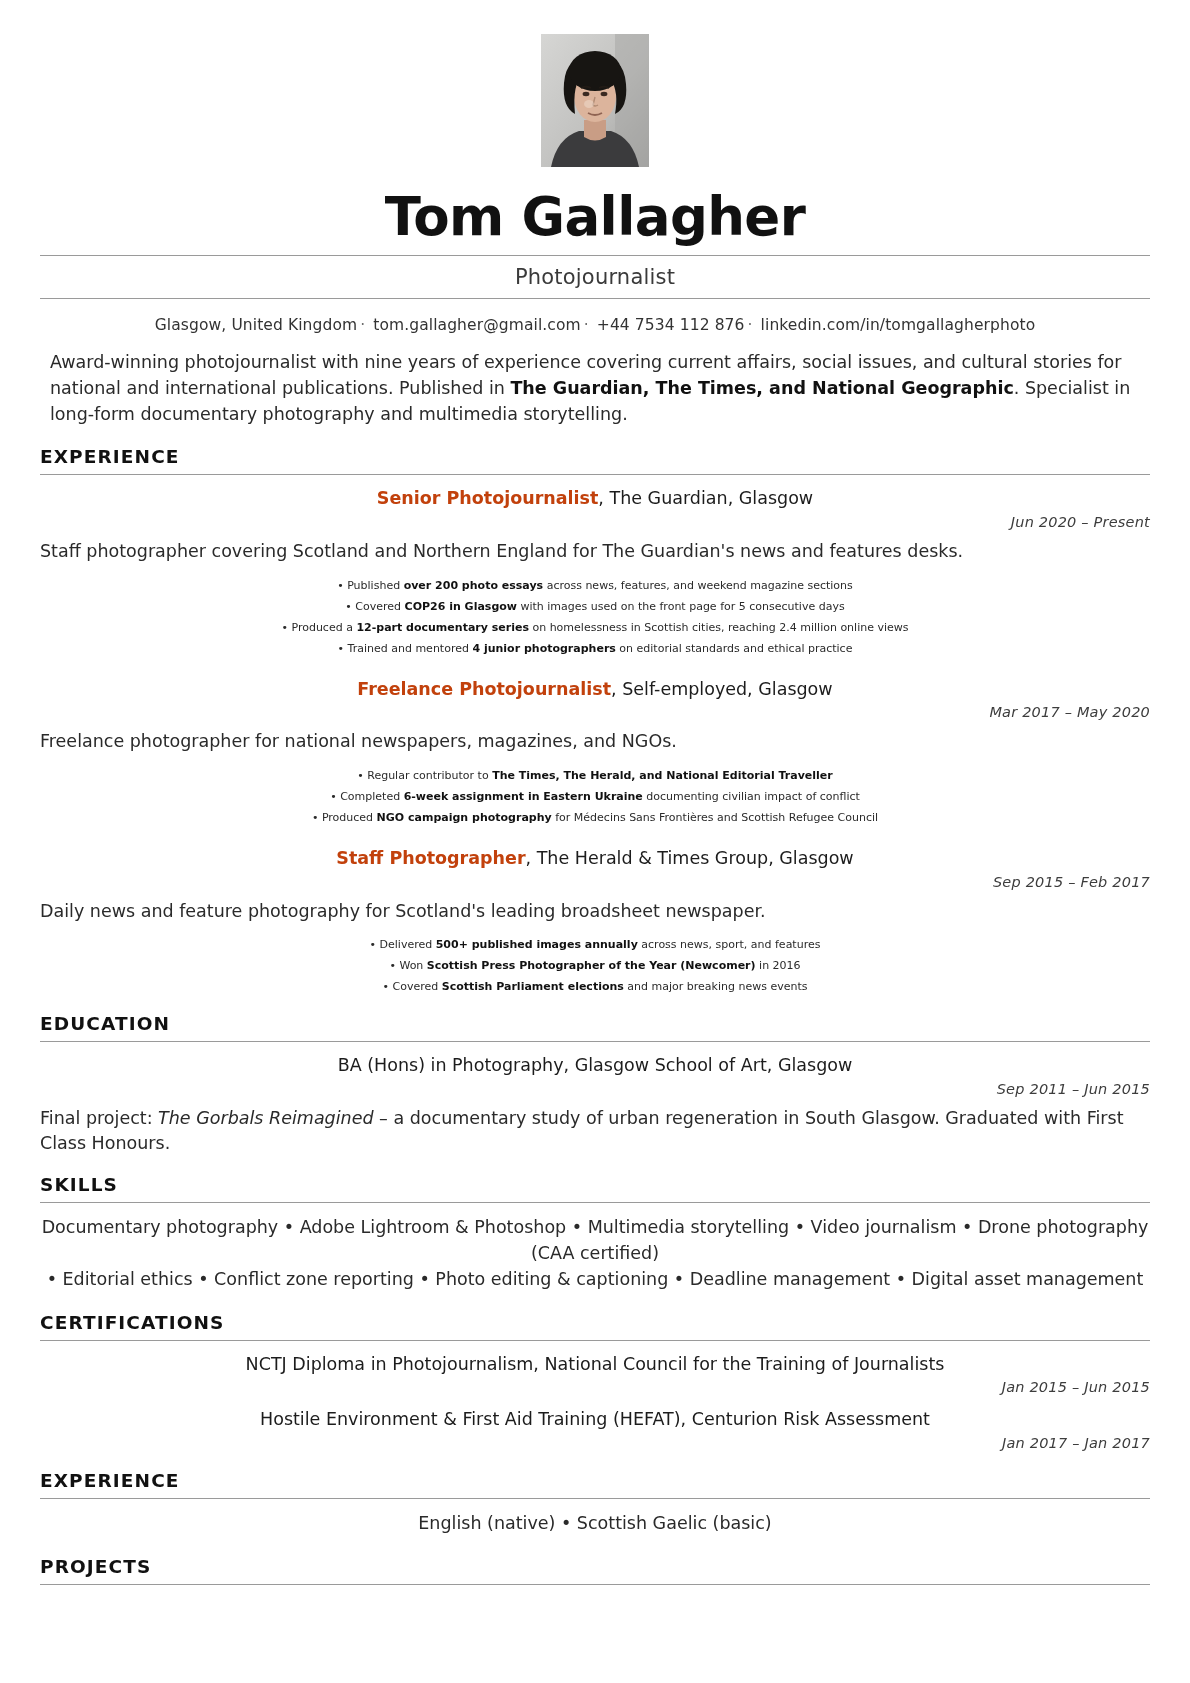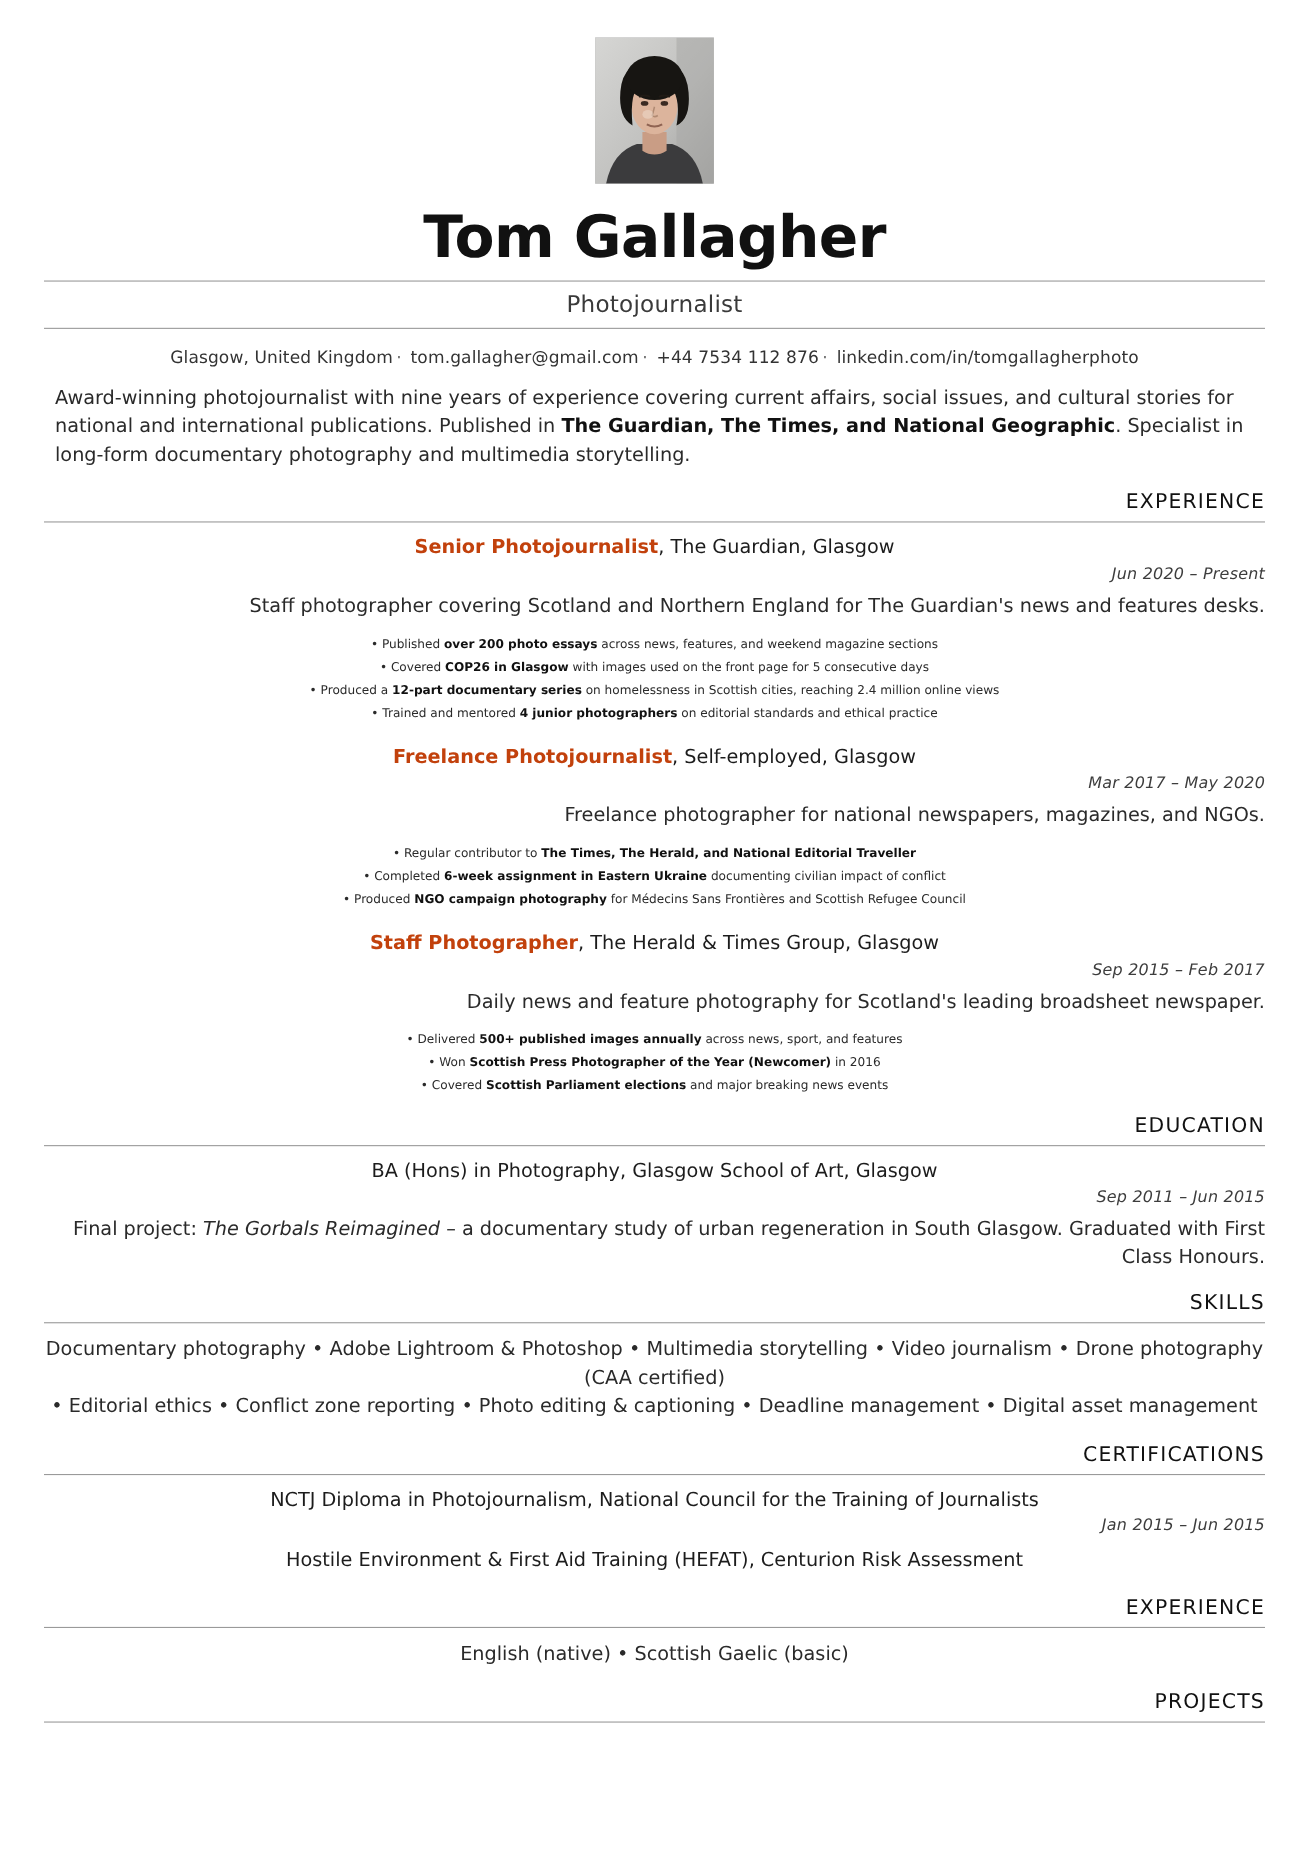--- a/index.html
+++ b/index.html
@@ -76,23 +76,23 @@
     font-size: 17.5px;
     line-height: 1.5;
     color: #2a2a2a;
     margin: 15px 10px 0 10px;
   }
   .summary b { font-weight: 700; color: #111; }
 
   
   .section { margin-top: 19px; }
   .section-title {
-    text-align: right;
+    text-align: left;
     font-size: 18.5px;
-    font-weight: 400;
+    font-weight: 700;
     letter-spacing: 1.1px;
     color: #111111;
     margin-bottom: 7px;
   }
   .section-body { padding-top: 12px; }
 
   .entry { margin-bottom: 4px; }
   .entry + .entry { margin-top: 22px; }
 
   .entry-head {
@@ -106,21 +106,21 @@
   .entry-dates {
     text-align: right;
     font-size: 14.5px;
     font-style: italic;
     color: #3d3d3d;
     margin-top: 3px;
     letter-spacing: 0.2px;
   }
 
   .entry-desc {
-    text-align: right;
+    text-align: left;
     font-size: 17.5px;
     color: #2a2a2a;
     margin-top: 9px;
     line-height: 1.4;
   }
   .entry-desc i { font-style: italic; }
 
   .bullets {
     list-style: none;
     margin: 14px 0 0 0;
@@ -272,20 +272,21 @@
   <div class="section">
     <div class="section-title">CERTIFICATIONS</div>
     <hr class="rule">
     <div class="section-body">
       <div class="cert-item">
         <div class="entry-head">NCTJ Diploma in Photojournalism, National Council for the Training of Journalists</div>
         <div class="entry-dates">Jan 2015 – Jun 2015</div>
       </div>
       <div class="cert-item">
         <div class="entry-head">Hostile Environment &amp; First Aid Training (HEFAT), Centurion Risk Assessment</div>
+        <div class="entry-dates">Jan 2017 – Jan 2017</div>
       </div>
     </div>
   </div>
 
   <div class="section">
     <div class="section-title">EXPERIENCE</div>
     <hr class="rule">
     <div class="section-body">
       <div class="inline-list">English (native) • Scottish Gaelic (basic)</div>
     </div>

